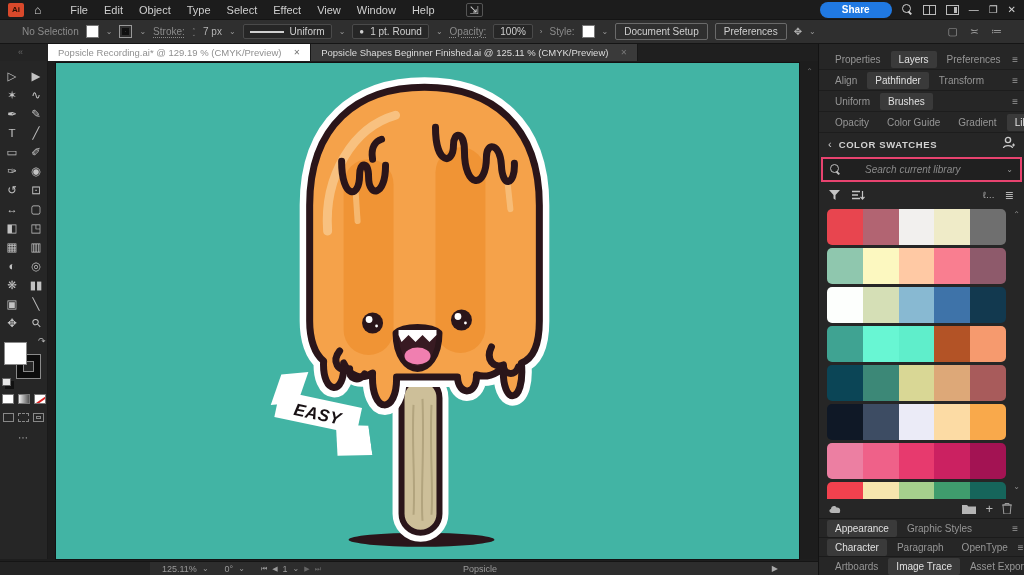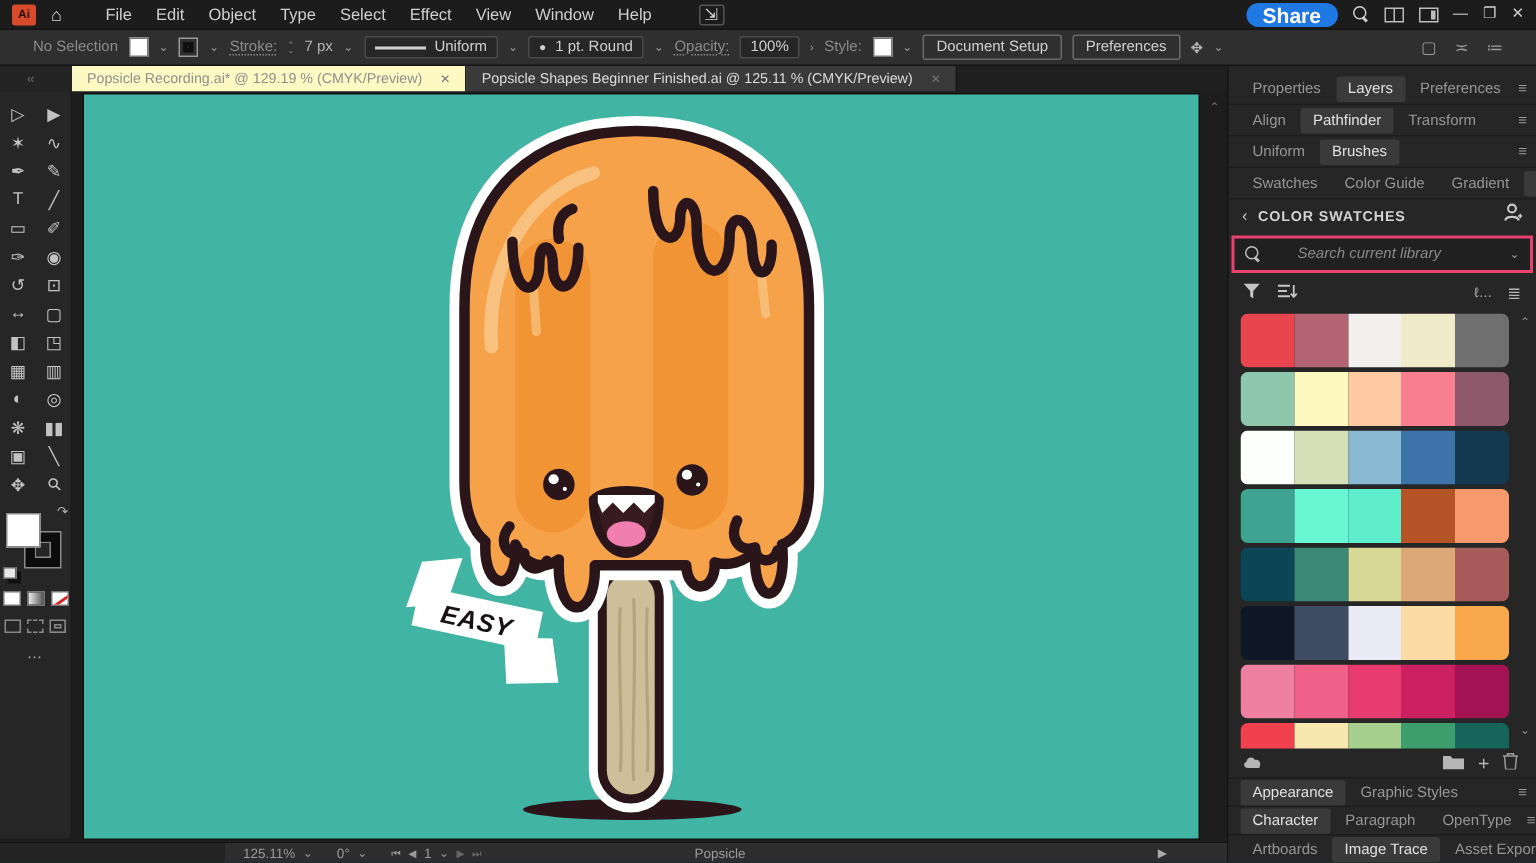--- a/index.html
+++ b/index.html
@@ -7,21 +7,21 @@
   .app{position:relative;width:1024px;height:575px;background:#1e1e1e;overflow:hidden;color:#bbb;}
 
   
   .topbar{position:absolute;top:0;left:0;right:0;height:20px;background:#1c1c1c;display:flex;align-items:center;padding:0 8px;gap:10px;border-bottom:1px solid #141414;}
   .ai-logo{width:16px;height:14px;background:#d9492b;color:#2a1105;font-weight:bold;font-size:8px;display:flex;align-items:center;justify-content:center;border-radius:2px;}
   .home-ic{color:#d5d5d5;font-size:12px;line-height:1;}
   .menubar{display:flex;gap:2px;margin-left:12px;}
   .menu-item{font-size:11px;color:#cfcfcf;padding:2px 7px;cursor:default;}
   .ws-ic{color:#cfcfcf;font-size:11px;margin-left:14px;border:1px solid #555;border-radius:2px;padding:0 3px;line-height:12px;}
   .top-right{margin-left:auto;display:flex;align-items:center;gap:10px;}
-  .share-btn{background:var(--share-blue);color:#fff;font-size:14px;font-weight:bold;border-radius:9px;padding:2px 11px;line-height:12px;}
+  .share-btn{background:var(--share-blue);color:#fff;font-size:10px;font-weight:bold;border-radius:9px;padding:2px 22px;line-height:12px;}
   .mag{width:11px;height:11px;position:relative;}
   .mag::before{content:"";position:absolute;width:7px;height:7px;border:1.5px solid #d0d0d0;border-radius:50%;left:0;top:0;}
   .mag::after{content:"";position:absolute;width:4px;height:1.5px;background:#d0d0d0;transform:rotate(45deg);left:6px;top:8px;}
   .win-ic{color:#cfcfcf;font-size:10px;line-height:1;}
   .panel-ic{width:13px;height:10px;border:1px solid #bbb;position:relative;}
   .panel-ic.split::before{content:"";position:absolute;left:5px;top:0;bottom:0;width:1px;background:#bbb;}
   .panel-ic.right::before{content:"";position:absolute;right:1px;top:1px;bottom:1px;width:3px;background:#bbb;}
 
   
   .controlbar{position:absolute;top:20px;left:0;right:0;height:24px;background:#2f2f2f;border-bottom:1px solid #151515;display:flex;align-items:center;gap:7px;padding:0 22px;font-size:10px;color:#b5b5b5;}
@@ -37,21 +37,21 @@
   .cb-right{margin-left:auto;display:flex;align-items:center;gap:12px;color:#9a9a9a;font-size:11px;}
   .underl{text-decoration:underline dotted;text-underline-offset:2px;}
 
   
   .left-col{position:absolute;top:44px;left:0;width:818px;bottom:0;background:#1e1e1e;}
   .rightpanel{position:absolute;top:44px;right:0;width:206px;bottom:0;background:#262626;border-left:1px solid #131313;}
 
   
   .tabbar{position:absolute;top:0;left:0;right:0;height:17px;background:#1f1f1f;display:flex;align-items:stretch;font-size:9.5px;}
   .tab-collapse{color:#666;font-size:9px;width:48px;text-align:left;padding:3px 0 0 18px;background:#242424;}
-  .doc-tab{display:flex;align-items:center;padding:0 10px;background:#fef9c3;color:#8f8f8f;border-right:1px solid #181818;gap:12px;white-space:nowrap;}
+  .doc-tab{display:flex;align-items:center;padding:0 10px;background:#ffffff;color:#8f8f8f;border-right:1px solid #181818;gap:12px;white-space:nowrap;}
   .doc-tab.active{background:#3a3a3a;color:#dcdcdc;}
   .tab-close{font-size:8px;color:#777;}
 
   
   .work{position:absolute;top:17px;left:0;right:0;bottom:16px;}
   .toolbar{position:absolute;top:0;left:0;width:48px;bottom:0;background:#262626;border-right:1px solid #1a1a1a;}
   .toolgrid{display:grid;grid-template-columns:24px 24px;padding-top:5px;}
   .tool{height:19px;display:flex;align-items:center;justify-content:center;font-size:11.5px;color:#c2c2c2;cursor:default;}
   .tool.rot{transform:rotate(-45deg);}
   .fs-widget{position:relative;width:40px;height:42px;margin:8px auto 0;}
@@ -341,21 +341,21 @@
           <div class="ptab active">Pathfinder</div>
           <div class="ptab">Transform</div>
           <span class="pmenu">≡</span>
         </div>
         <div class="ptab-row">
           <div class="ptab">Uniform</div>
           <div class="ptab active">Brushes</div>
           <span class="pmenu">≡</span>
         </div>
         <div class="ptab-row">
-          <div class="ptab">Swatches</div>
+          <div class="ptab">Opacity</div>
           <div class="ptab">Color Guide</div>
           <div class="ptab">Gradient</div>
           <div class="ptab active">Libraries</div>
         </div>
       </div>
 
     <div class="lib-header">
       <span class="lib-back">‹</span>
       <span class="lib-title">COLOR SWATCHES</span>
       <span class="lib-person">

